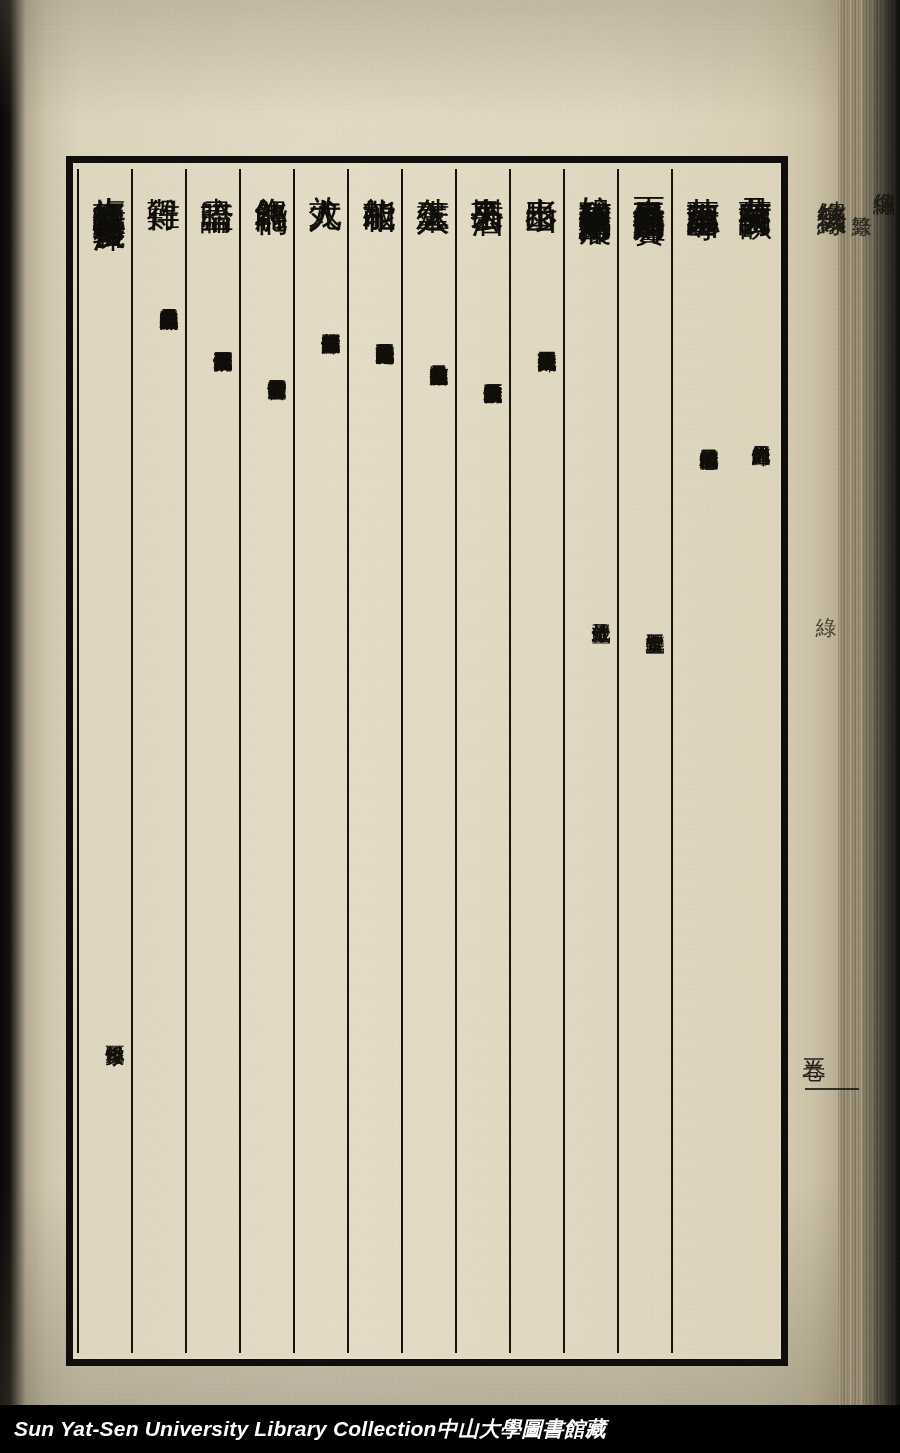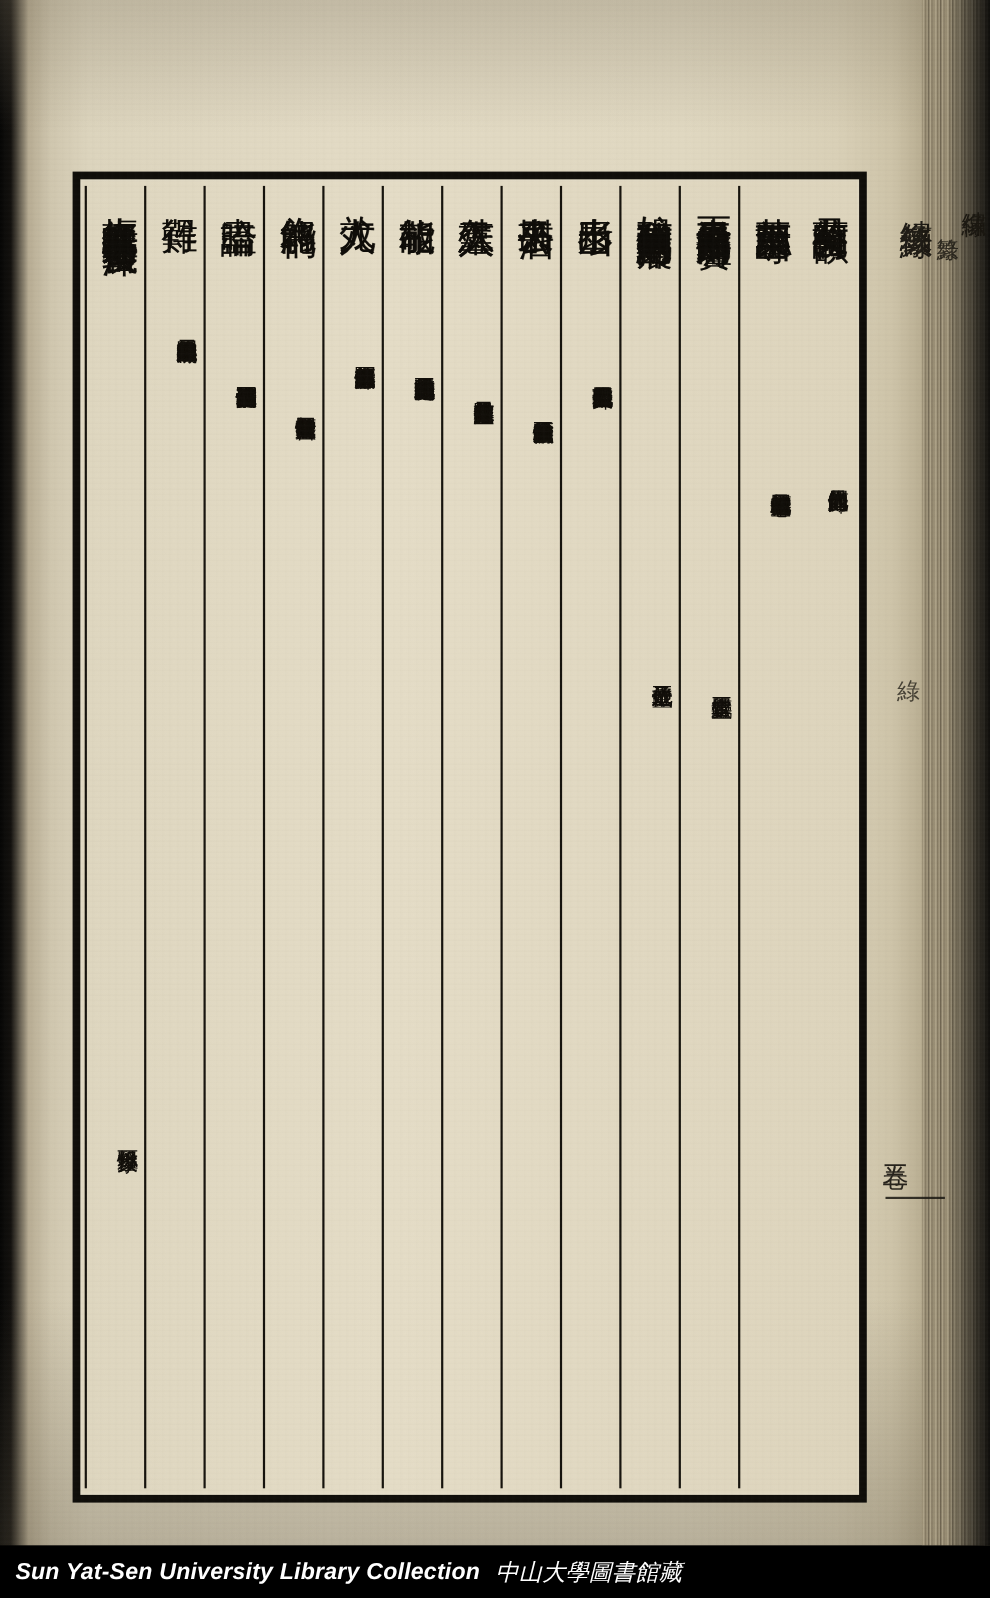--- a/index.html
+++ b/index.html
@@ -227,22 +227,22 @@
     font-family: "Liberation Sans", sans-serif;
     font-size: 21px;
     font-style: italic;
     font-weight: bold;
     letter-spacing: 0.2px;
     text-align: center;
   }
   .watermark .cn {
     font-family: "DejaVu Sans", sans-serif;
     font-style: italic;
-    font-weight: normal;
-    margin-left: 14px;
+    font-weight: bold;
+    margin-left: 0;
   }
 </style>
 </head>
 <body>
 
 <div id="page">
 
   <div class="scan"></div>
   <div class="scan-shade"></div>
   <div class="foreedge"></div>

